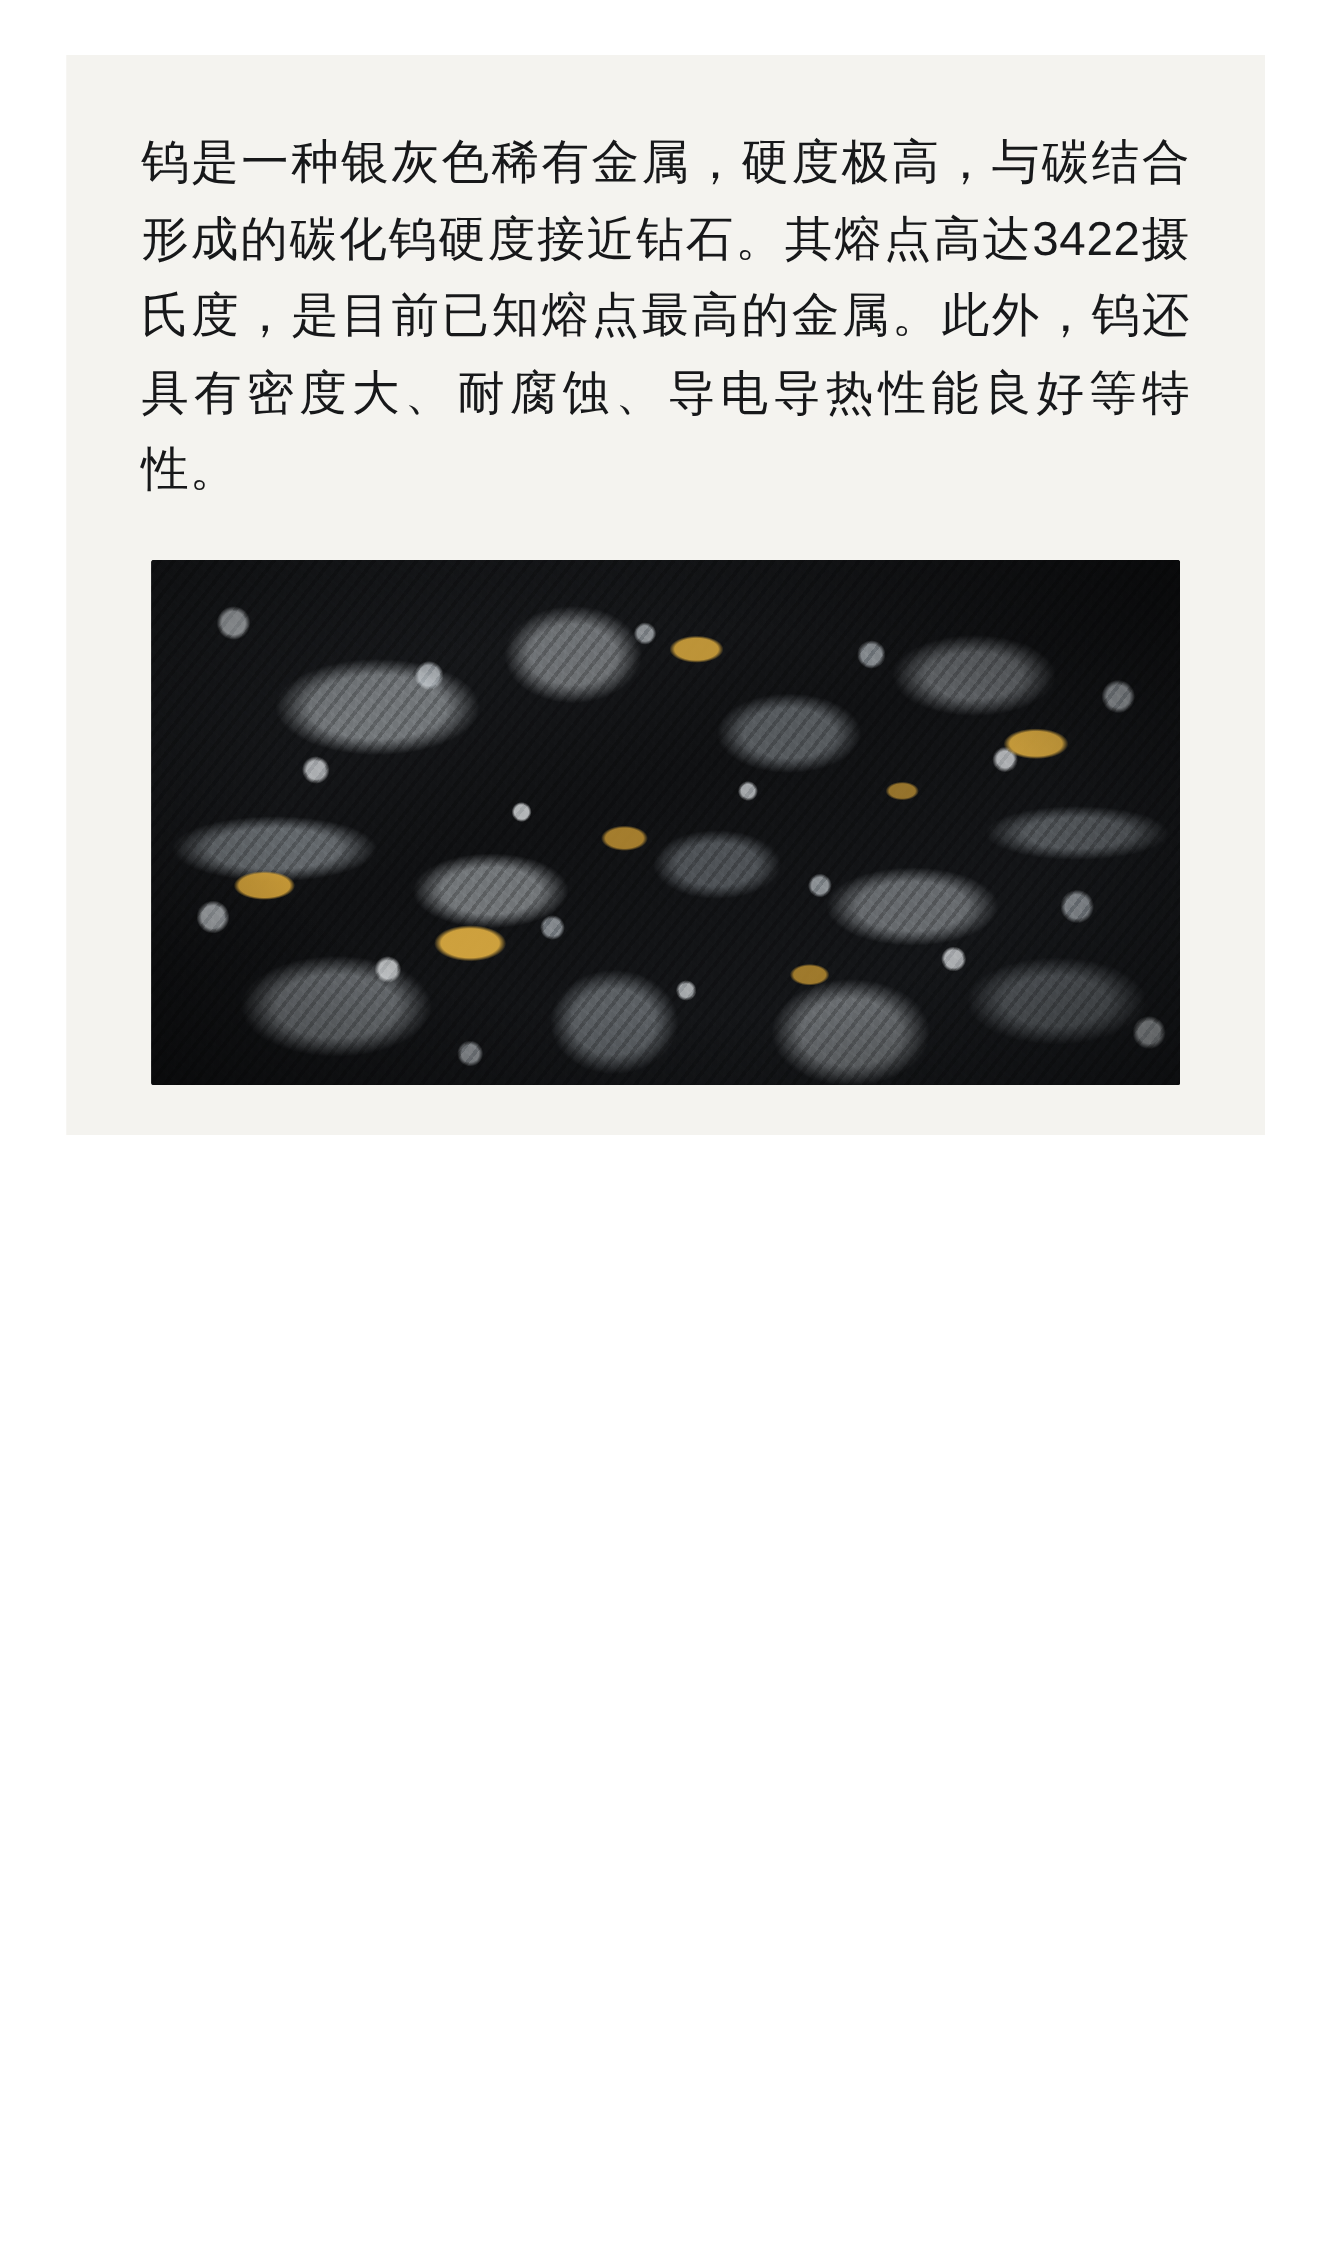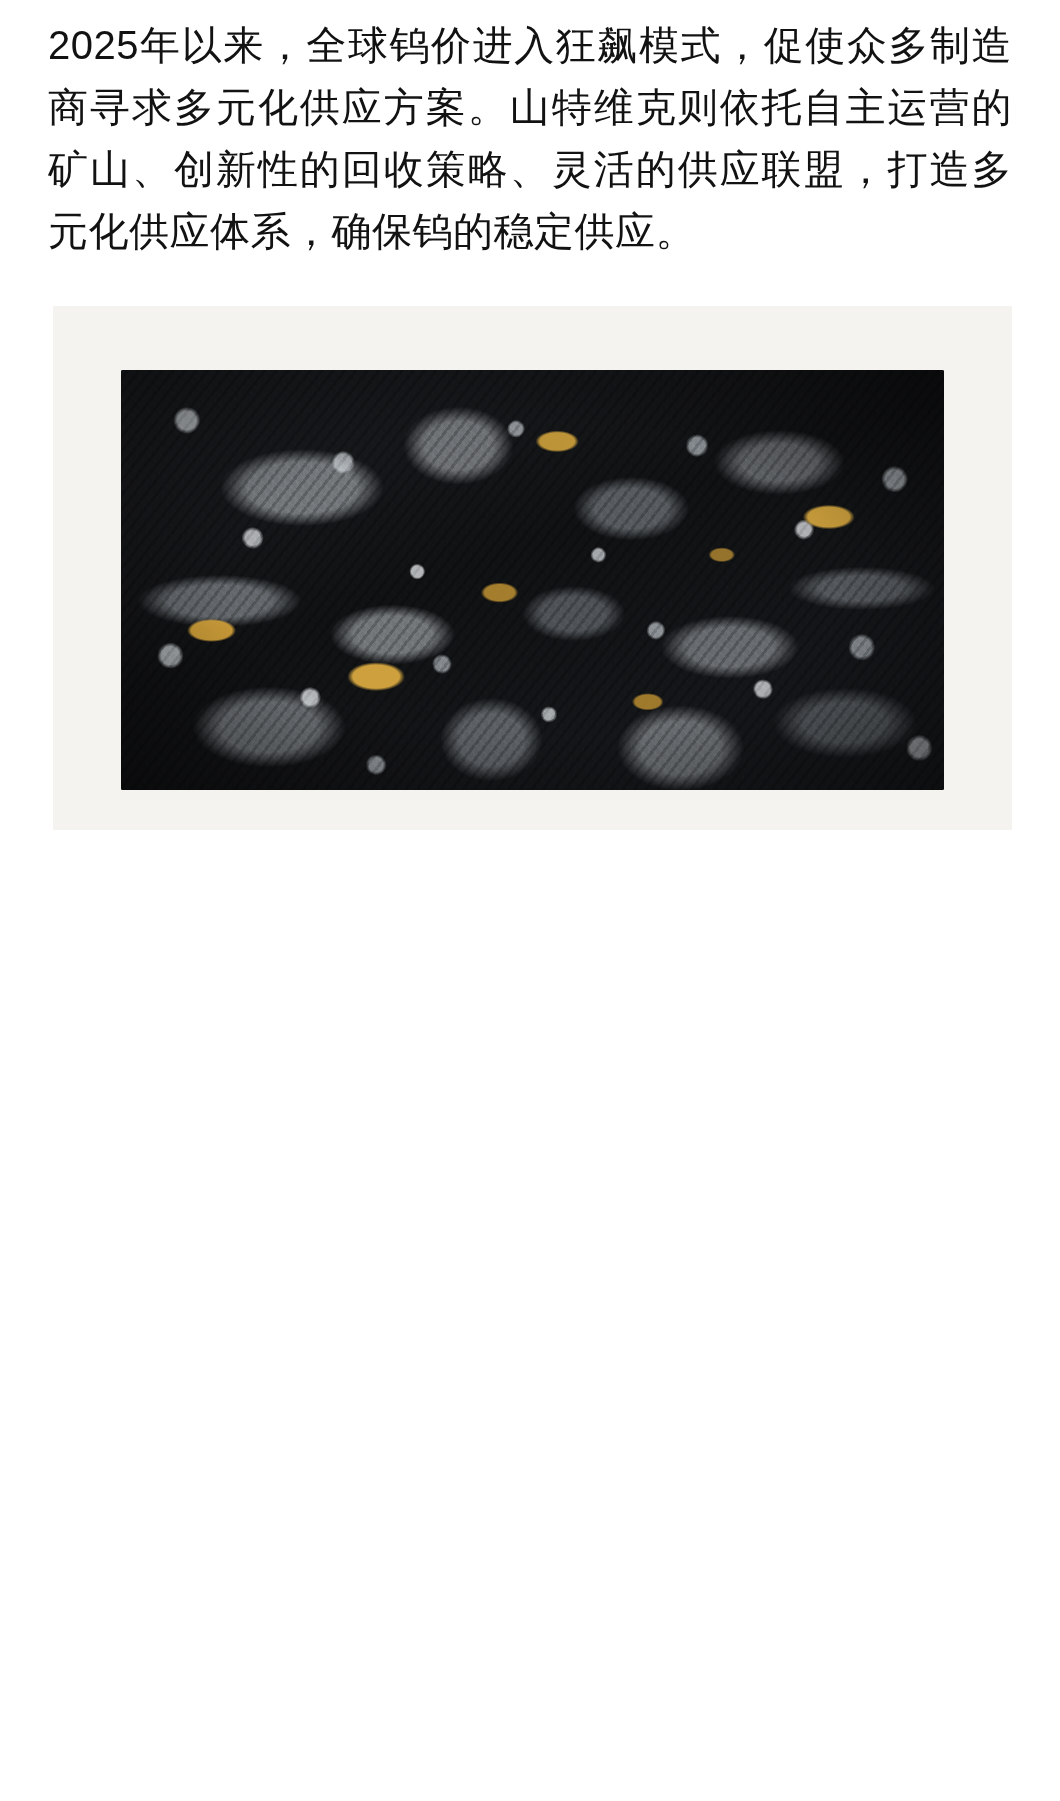--- a/index.html
+++ b/index.html
@@ -141,26 +141,24 @@
   
   .bottom-spacer {
     height: 36px;
   }
 </style>
 </head>
 <body>
 
 <div class="page">
 
-  <div class="lead-block">
-    <p class="lead-paragraph">2025年以来，全球钨价进入狂飙模式，促使众多制造商寻求多元化供应方案。山特维克则依托自主运营的矿山、创新性的回收策略、灵活的供应联盟，打造多元化供应体系，确保钨的稳定供应。</p>
-  </div>
 
   <div class="callout">
     <div class="callout-inner">
+      <p>钨是一种银灰色稀有金属，硬度极高，与碳结合形成的碳化钨硬度接近钻石。其熔点高达3422摄氏度，是目前已知熔点最高的金属。此外，钨还具有密度大、耐腐蚀、导电导热性能良好等特性。</p>
 
       <div class="photo-wrap">
         <div class="photo">
           <div class="layer base"></div>
           <div class="layer speckle"></div>
           <div class="layer grit"></div>
           <div class="layer gold"></div>
           <div class="layer vignette"></div>
         </div>
       </div>

